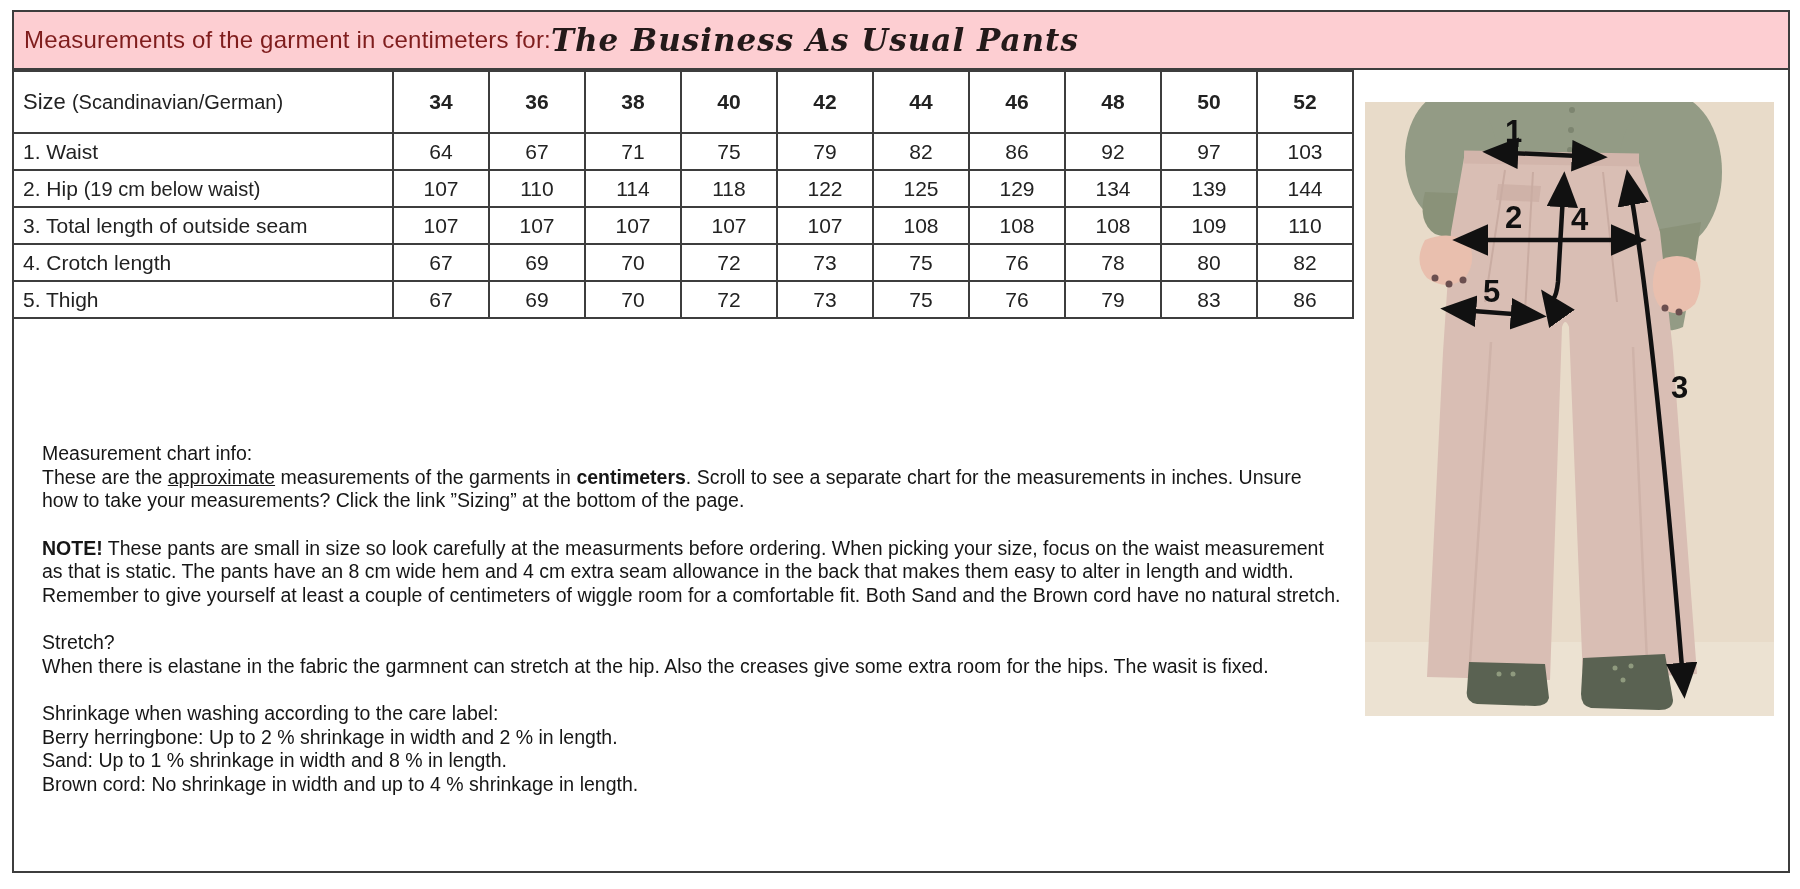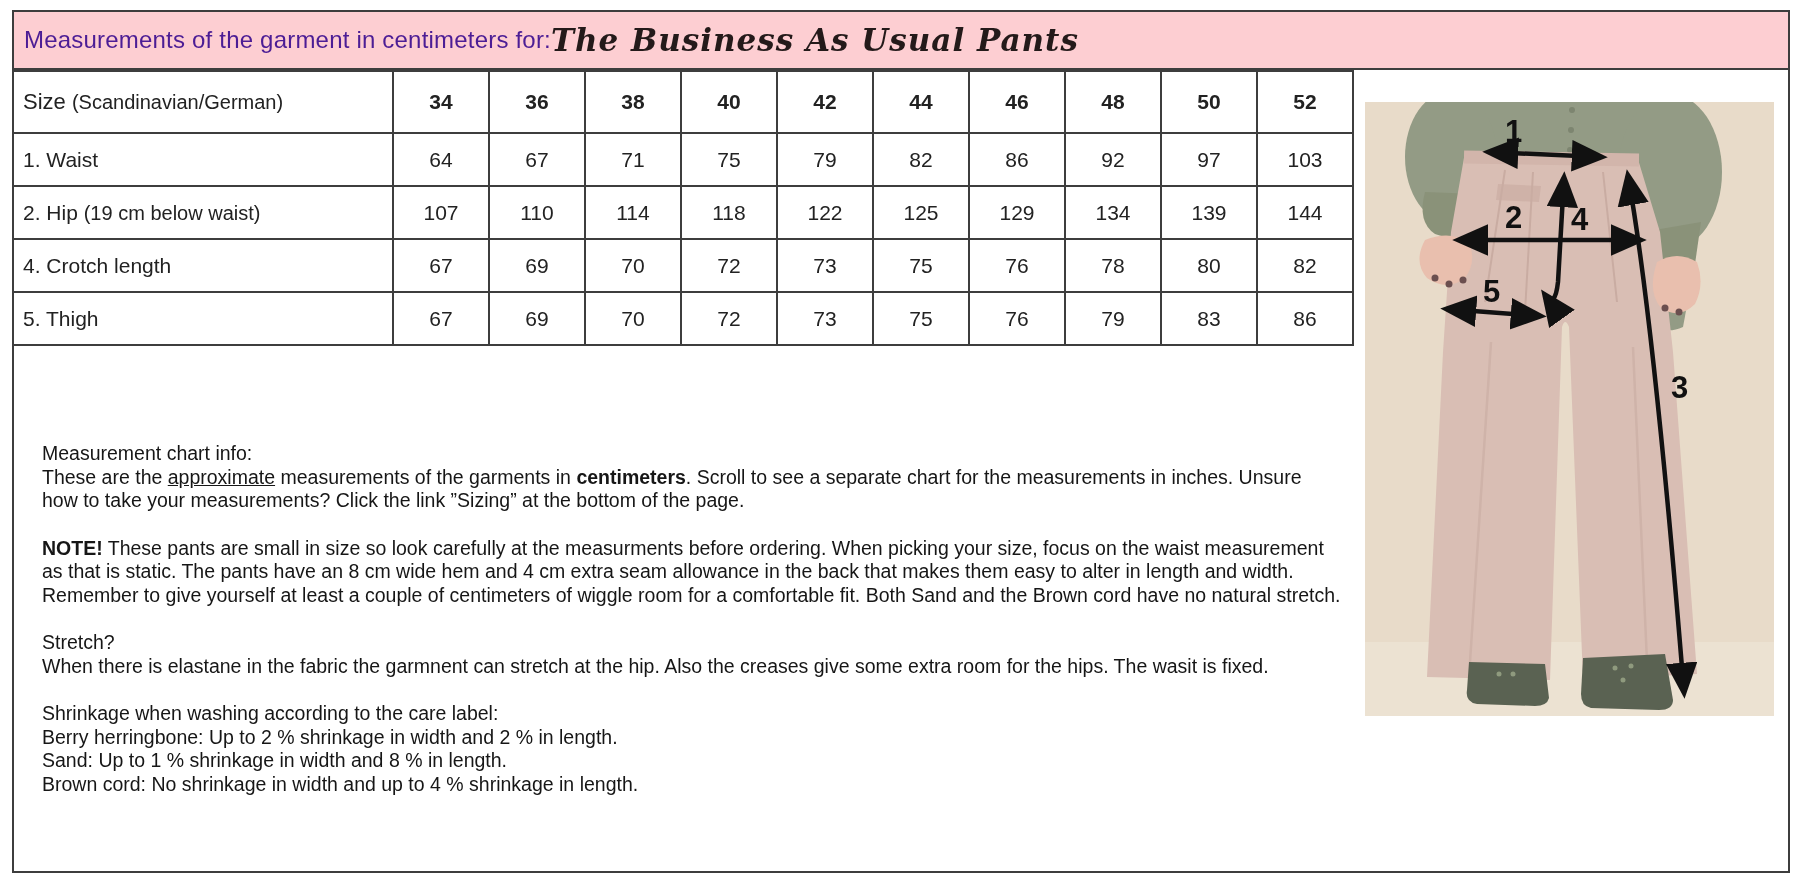--- a/index.html
+++ b/index.html
@@ -10,40 +10,40 @@
     position:absolute; left:12px; top:10px; width:1778px; height:863px;
     border:2px solid #3d3d3d; background:#ffffff;
   }
 
   
   .title-band {
     position:absolute; left:0; top:0; width:100%; height:58px;
     background:#fdced2; border-bottom:2px solid #3d3d3d;
     display:flex; align-items:center; padding-left:10px;
   }
-  .title-prefix { font-size:24px; color:#4c1d95; letter-spacing:0.2px; }
+  .title-prefix { font-size:24px; color:#7f1d1d; letter-spacing:0.2px; }
   .title-product {
     font-family:"DejaVu Serif", serif; font-style:italic; font-weight:bold;
     font-size:31px; color:#241a1a; letter-spacing:1px;
   }
 
   
   table.size-table {
     position:absolute; left:-2px; top:58px;
     border-collapse:collapse; table-layout:fixed;
     background:#ffffff;
   }
   .size-table th, .size-table td {
     border:2px solid #3d3d3d; text-align:center; vertical-align:middle;
     color:#222; font-weight:normal;
   }
   .size-table col.label-col { width:380px; }
   .size-table col.data-col { width:96px; }
   .size-table tr.hdr-row th { height:62px; }
-  .size-table tr.data-row td { height:53px; font-size:21px; }
+  .size-table tr.data-row td { height:37px; font-size:21px; }
   .label-cell { text-align:left !important; padding-left:9px; font-size:22px; }
   .label-note { font-size:20px; }
   th.size-cell { font-size:21px; font-weight:bold; }
 
   
   .info {
     position:absolute; left:28px; top:430px; width:1300px;
     font-size:19.5px; line-height:23.5px; color:#161616;
   }
   .info-block { margin-bottom:24px; }
@@ -125,20 +125,35 @@
         <td>118</td>
         <td>122</td>
         <td>125</td>
         <td>129</td>
         <td>134</td>
         <td>139</td>
         <td>144</td>
       </tr>
       <tr class="data-row">
         <td class="label-cell">
+          <span>3. Total length of outside seam</span>
+        </td>
+        <td>107</td>
+        <td>107</td>
+        <td>107</td>
+        <td>107</td>
+        <td>107</td>
+        <td>108</td>
+        <td>108</td>
+        <td>108</td>
+        <td>109</td>
+        <td>110</td>
+      </tr>
+      <tr class="data-row">
+        <td class="label-cell">
           <span>4. Crotch length</span>
         </td>
         <td>67</td>
         <td>69</td>
         <td>70</td>
         <td>72</td>
         <td>73</td>
         <td>75</td>
         <td>76</td>
         <td>78</td>

